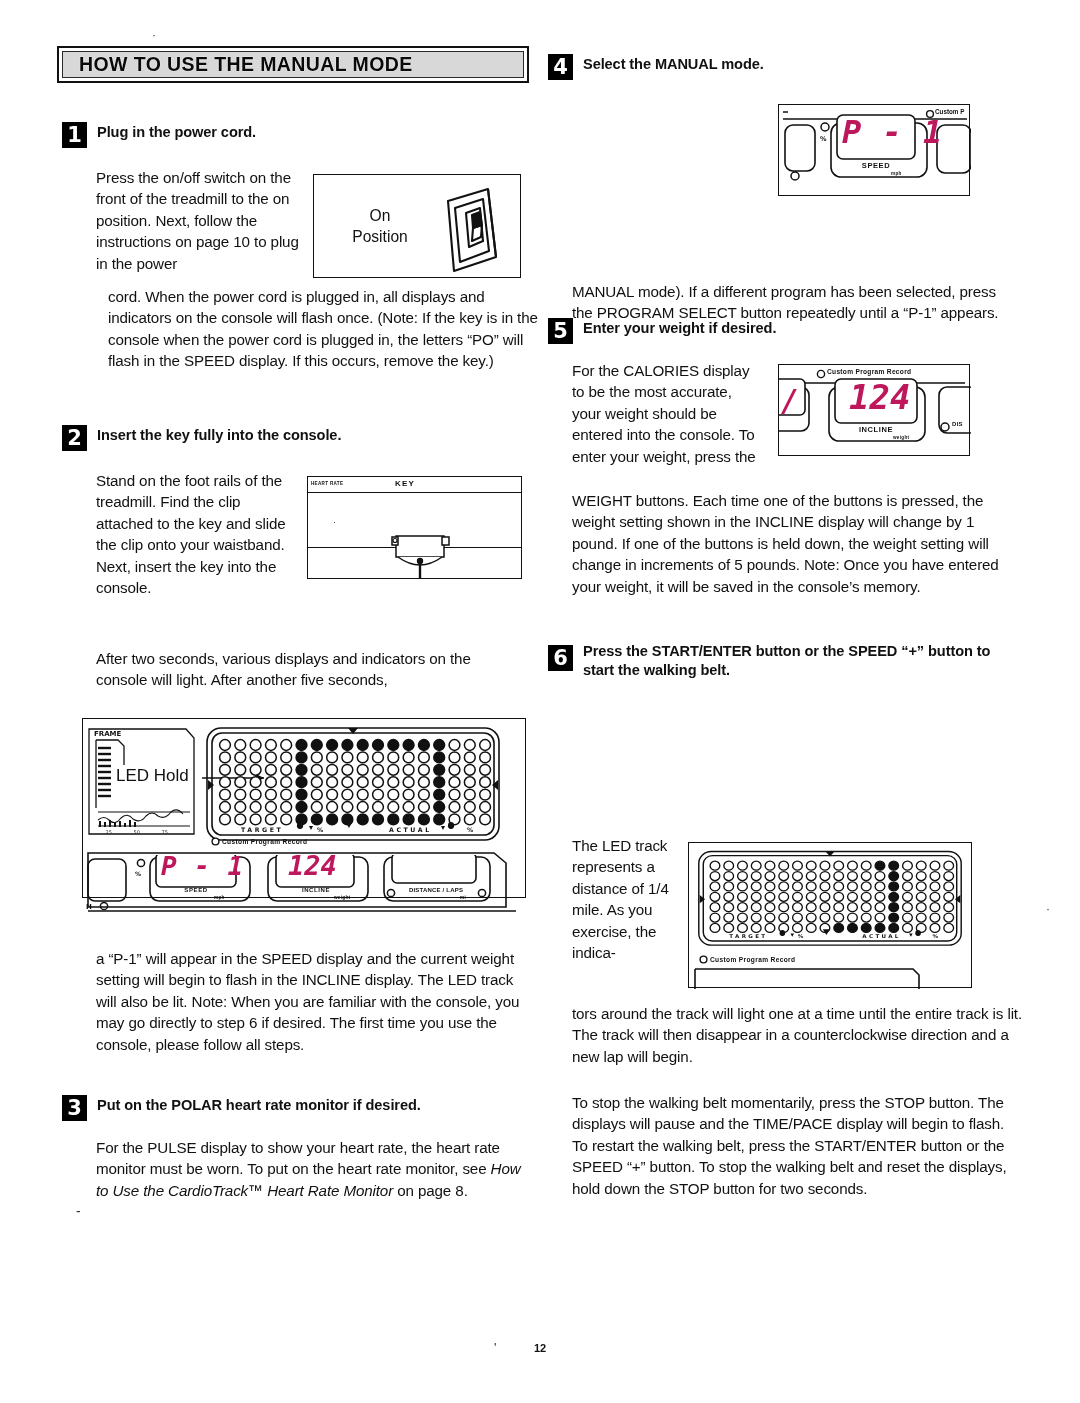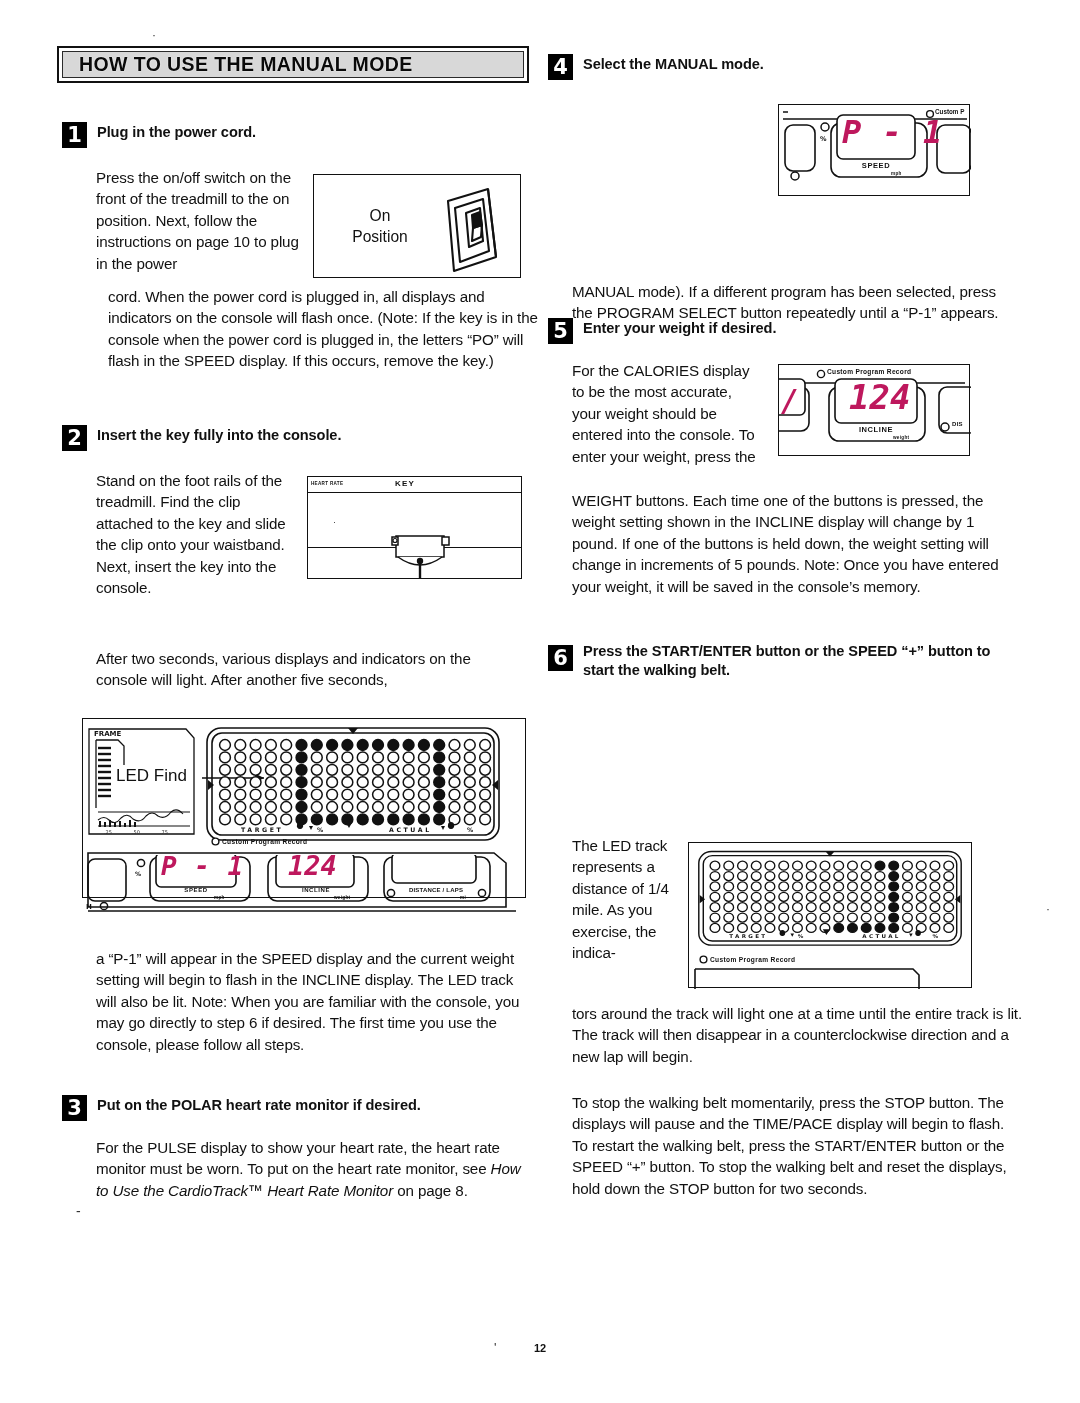--- a/index.html
+++ b/index.html
@@ -185,21 +185,21 @@
         <rect x="43" y="98" width="2" height="7"></rect>
           <rect x="48" y="100" width="2" height="5"></rect>
       </g>
       <g font-family="DejaVu Sans, sans-serif" font-size="5" fill="#333">
         <text x="18" y="112">.25</text>
           <text x="46" y="112">.50</text>
           <text x="74" y="112">.75</text>
       </g>
     </svg>
 
-    <div style="position:absolute;left:30px;top:46px;font-size:17px;background:#fff;padding:1px 3px;">LED Find</div>
+    <div style="position:absolute;left:30px;top:46px;font-size:17px;background:#fff;padding:1px 3px;">LED Hold</div>
     <svg width="70" height="14" viewBox="0 0 70 14" style="position:absolute;left:119px;top:52px;">
       <path d="M0 7 L62 7" stroke="#111" stroke-width="1.7" fill="none"></path>
       <path d="M62 7 L54 3 L54 11 Z" fill="#111"></path>
     </svg>
 
     <div style="position:absolute;left:122px;top:6px;width:296px;height:122px;">
       <svg width="296" height="122" viewBox="0 0 296 122">
         <g fill="none" stroke="#111" stroke-width="1.6">
           <rect x="2" y="3" width="292" height="112" rx="14"></rect>
           <rect x="7" y="8" width="282" height="102" rx="10"></rect>

